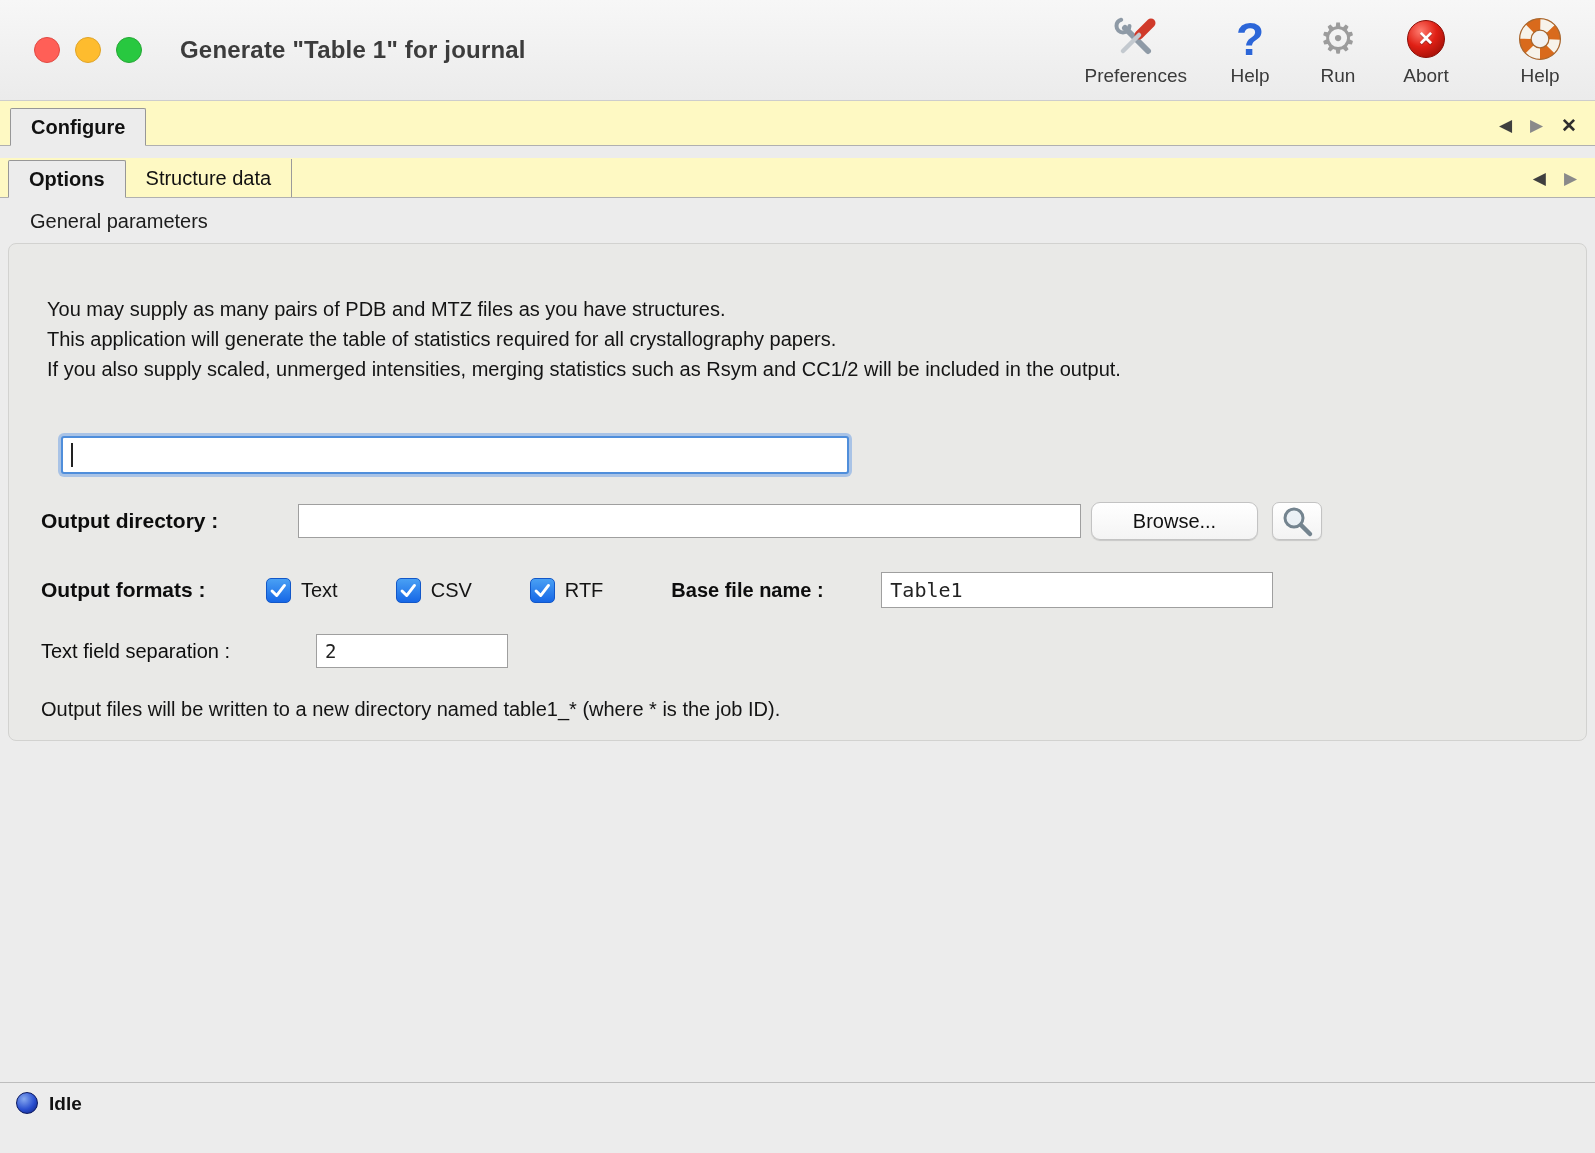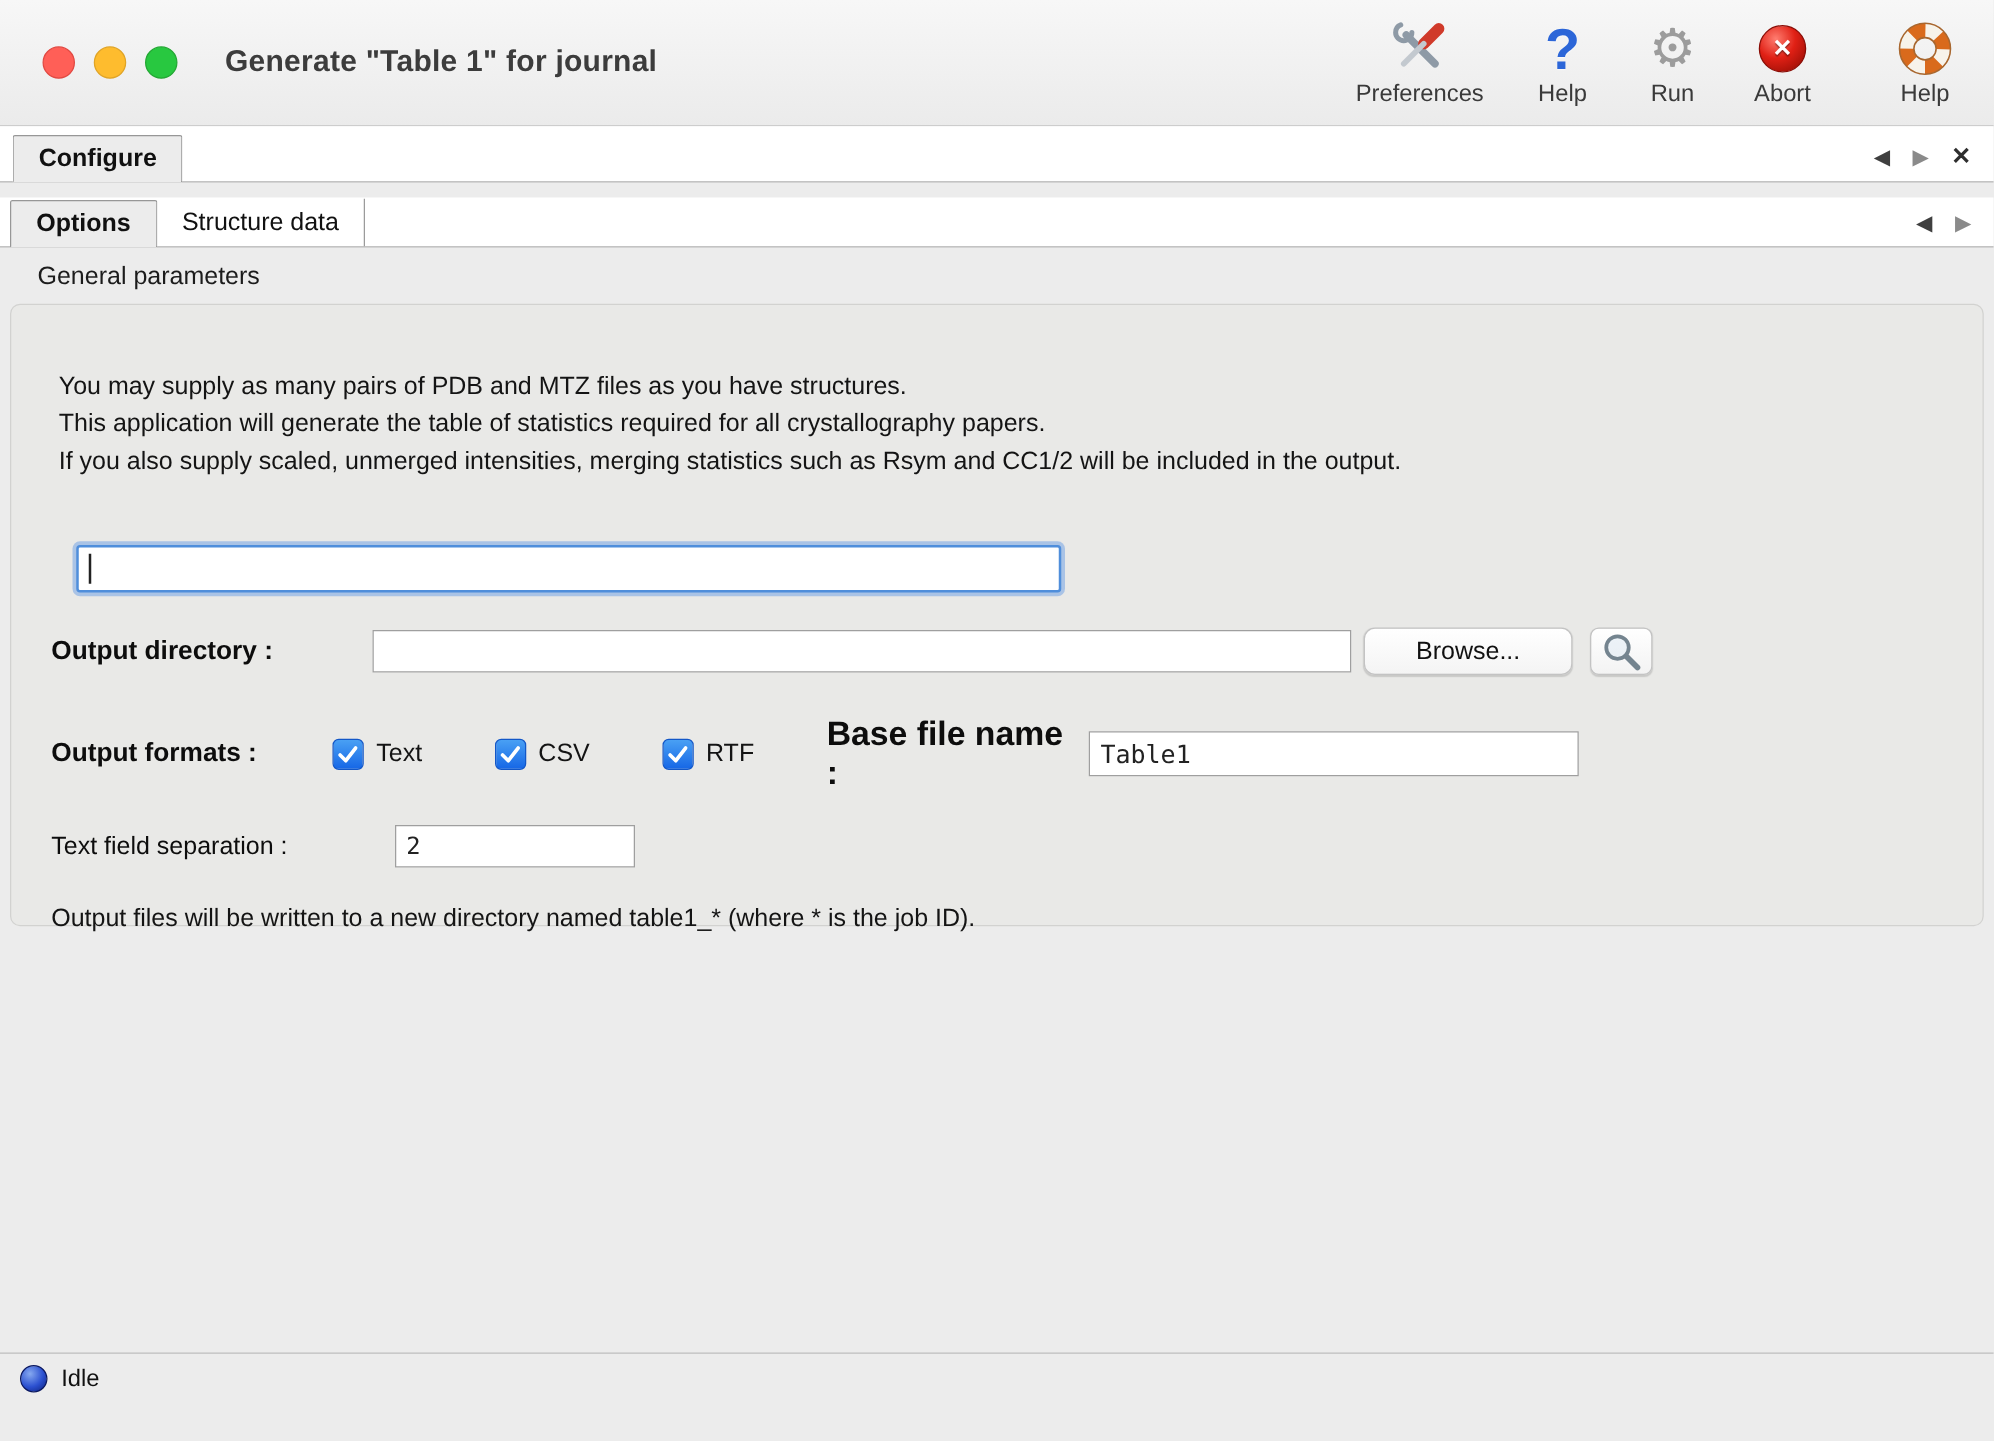--- a/index.html
+++ b/index.html
@@ -39,21 +39,21 @@
     background:radial-gradient(circle at 35% 28%, #ff7d70, #e02015 45%, #9c0f06 88%);
     border:1px solid #8a0c05;
     display:flex; align-items:center; justify-content:center;
     color:#fff; font-size:19px; font-weight:700; text-shadow:0 1px 1px rgba(0,0,0,.35);
   }
 
   
   .tabrow {
     display:flex; align-items:flex-end;
     border-bottom:1px solid #b0b0b0;
-    background:#ffffff;
+    background:#fef9c3;
     flex:0 0 auto;
   }
   .tabrow-1 { height:45px; padding:0 18px 0 10px; }
   .tabrow-2 { height:40px; margin-top:12px; padding:0 18px 0 8px; }
   .tab {
     height:38px; display:flex; align-items:center;
     padding:0 20px; font-size:20px; color:#111; cursor:pointer;
   }
   .tab.active {
     border:1px solid #979797; border-bottom:1px solid #ececec;
@@ -126,42 +126,42 @@
     background:#fff; border:1px solid #b5b5b5;
     display:flex; align-items:center; justify-content:center;
   }
   .box svg { visibility:hidden; }
   .box.checked {
     background:linear-gradient(#49a0f4,#1667e6);
     border:1px solid #1257c8;
   }
   .box.checked svg { visibility:visible; }
   .chk-label { margin-left:10px; font-size:20px; }
-  .bfn-label { margin-left:0; width:200px; font-size:27px; }
+  .bfn-label { margin-left:10px; width:200px; font-size:20px; }
   .bfn-input { width:392px; height:36px; margin-left:10px; }
 
   .row-sep { margin-top:26px; }
   .row-sep .lbl { width:275px; font-weight:400; }
   .sep-input { width:192px; font-size:19px; }
 
   .note { margin-top:30px; font-size:20px; color:#141414; }
 
   
   .statusbar {
     flex:0 0 auto; height:71px;
     border-top:1px solid #bdbdbd;
     display:flex; align-items:flex-start;
     padding:9px 0 0 16px; gap:11px;
   }
   .status-dot {
     width:22px; height:22px; border-radius:50%;
     background:radial-gradient(circle at 35% 30%, #86a9f0, #2b50d0 55%, #0c1f7a);
     border:1px solid #0a1860;
   }
-  .status-text { font-size:19px; line-height:23px; color:#111; }
+  .status-text { font-size:19px; line-height:23px; color:#111;font-weight:bold; }
 </style>
 </head>
 <body>
 
 <div class="window">
 
   <header class="titlebar">
     <div class="traffic">
       <span class="light red"></span>
       <span class="light yellow"></span>

